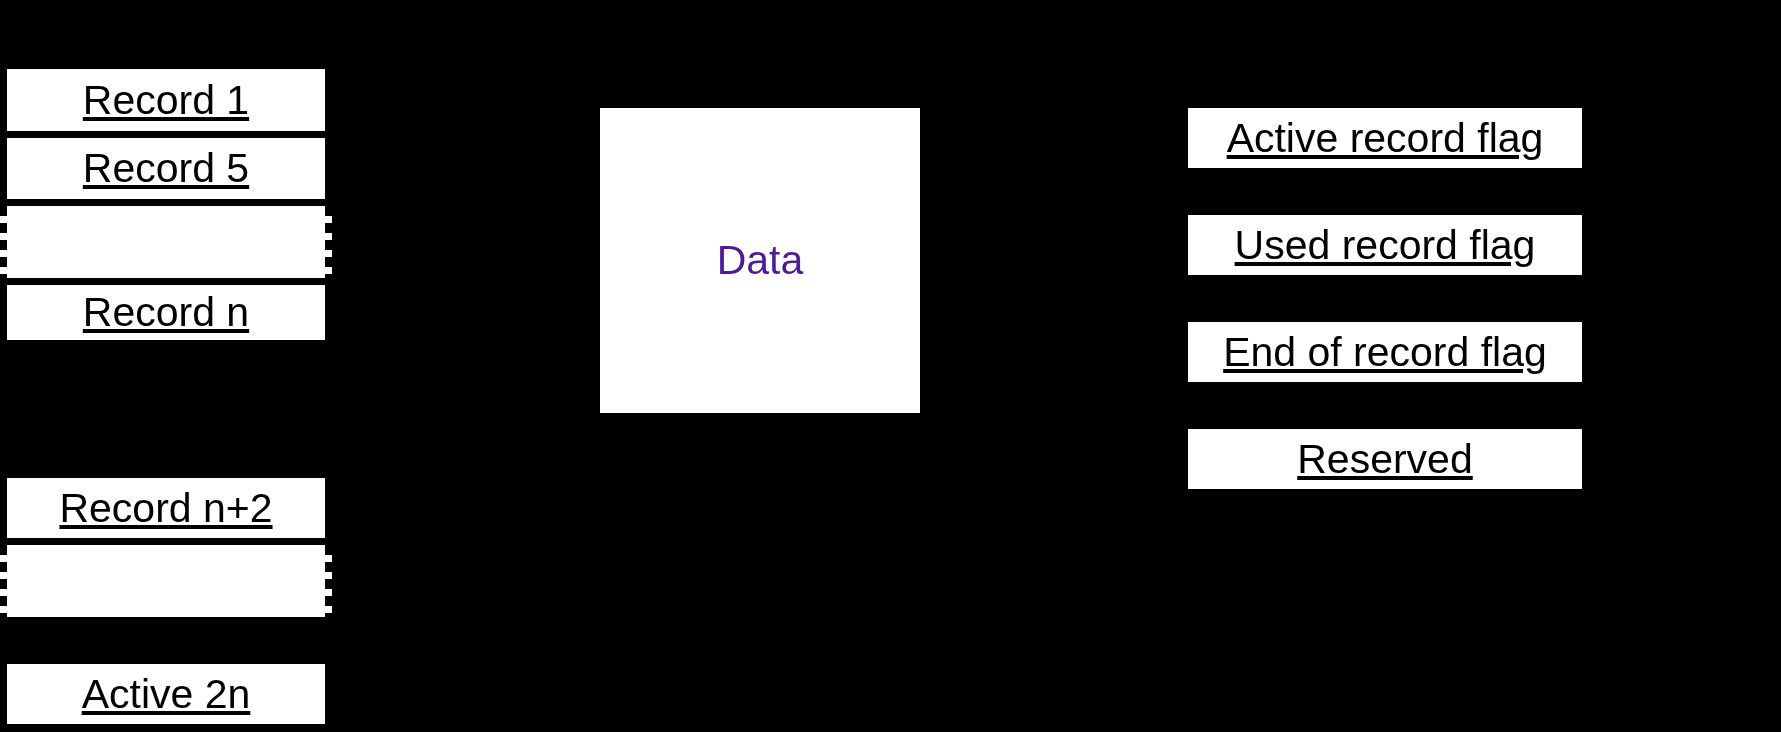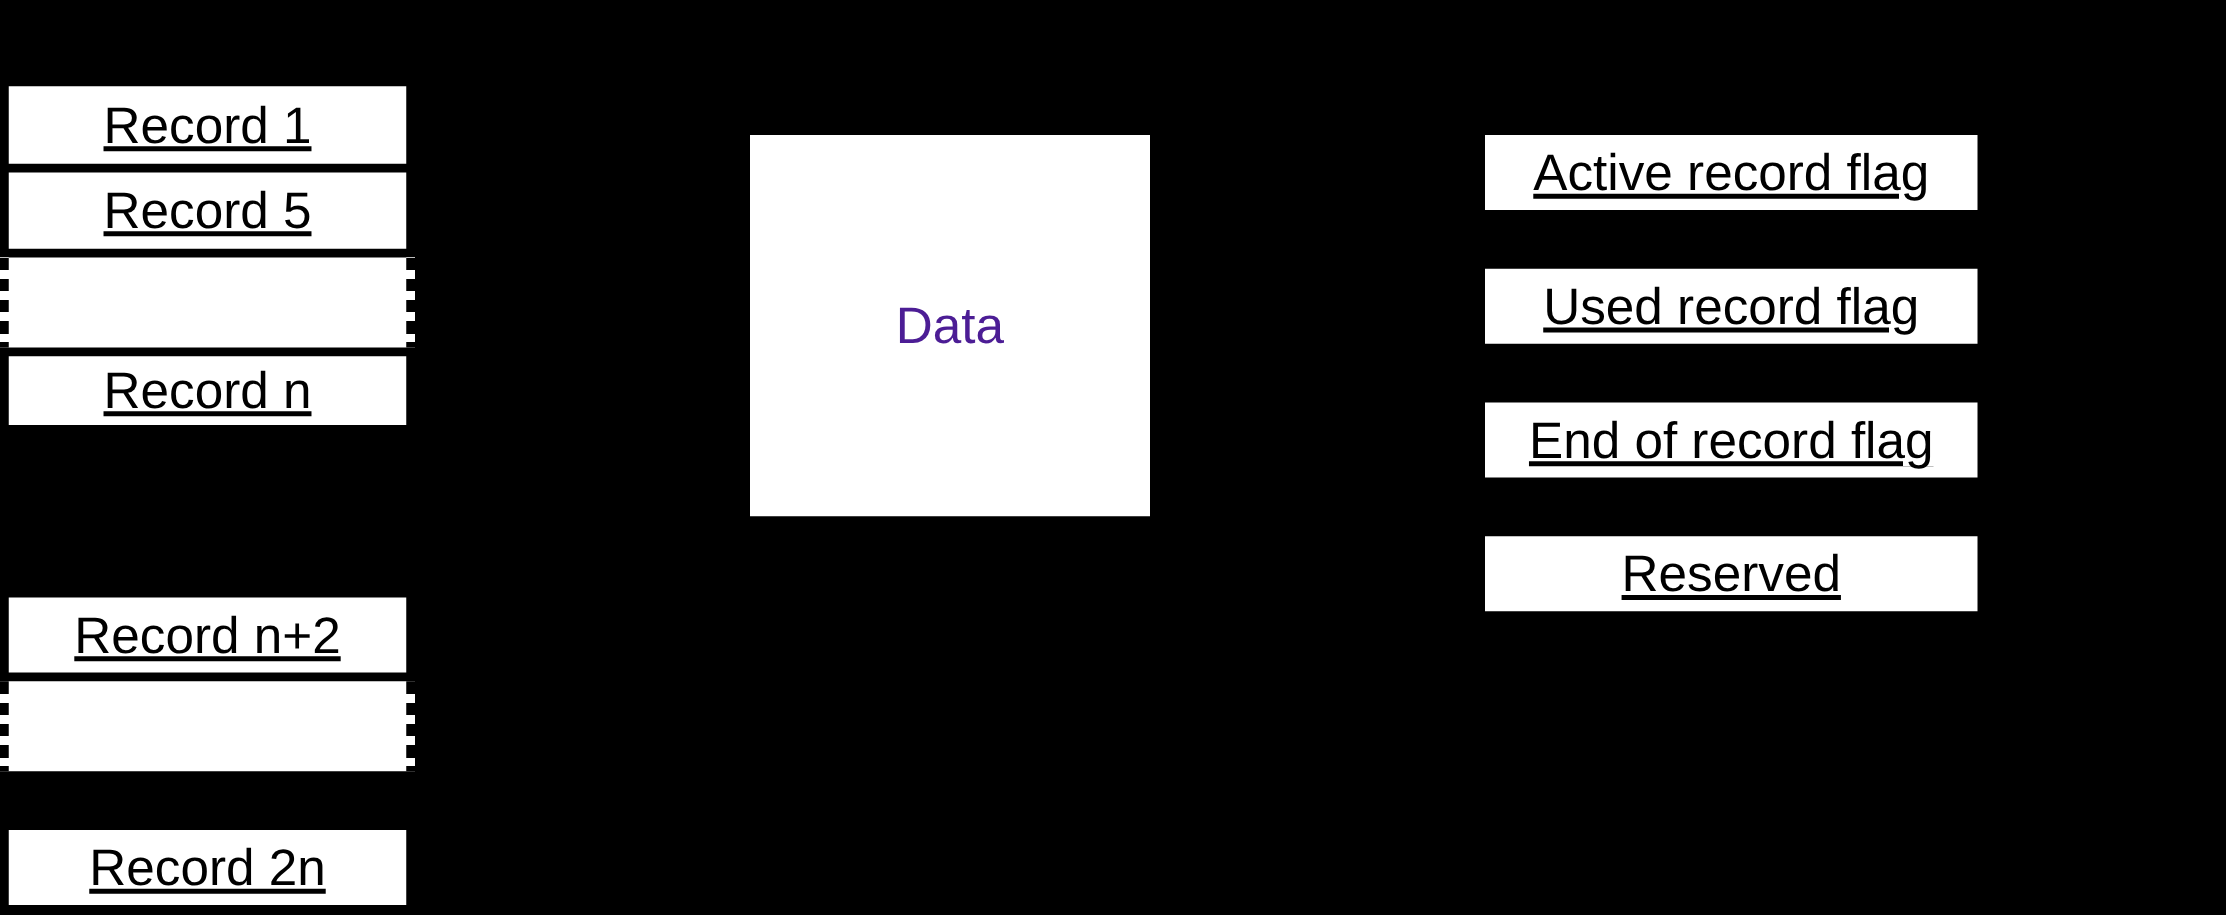--- a/index.html
+++ b/index.html
@@ -89,21 +89,21 @@
 <div class="table-col" id="table-records-top">
   <div class="cell h62">Record 1</div>
   <div class="cell h61">Record 5</div>
   <div class="cell h72 ellipsis-row"></div>
   <div class="cell h63">Record n</div>
 </div>
 
 <div class="table-col" id="table-records-bottom">
   <div class="cell h60">Record n+2</div>
   <div class="cell h72 ellipsis-row"></div>
-  <div class="cell h60">Record 2n</div>
+  <div class="cell h60">Active 2n</div>
 </div>
 
 <div class="block" id="record-structure">
   <div class="block-body">Data</div>
 </div>
 
 <div class="table-col" id="table-flags">
   <div class="cell h60">Active record flag</div>
   <div class="cell h60">Used record flag</div>
   <div class="cell h60">End of record flag</div>

